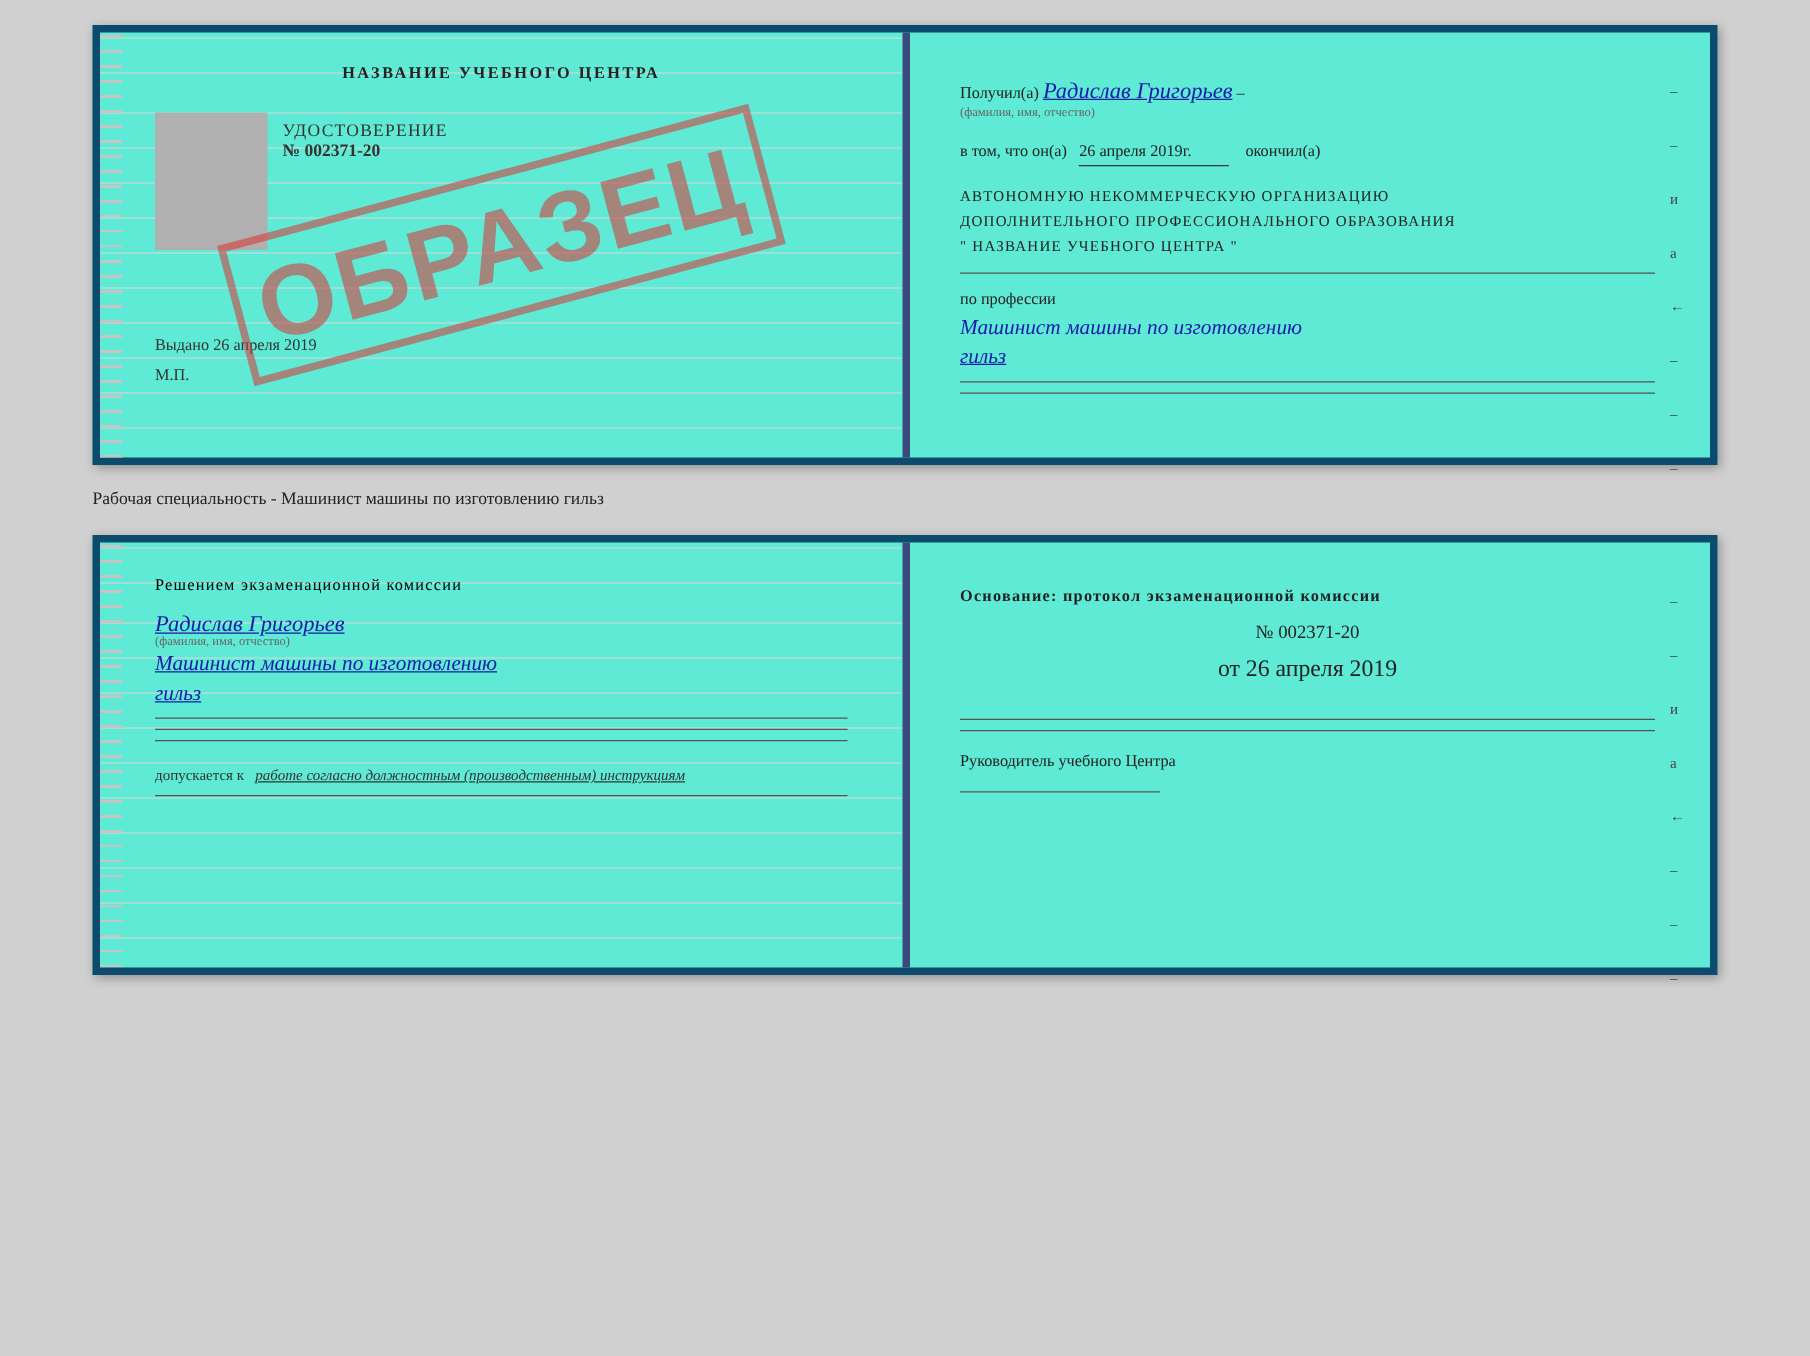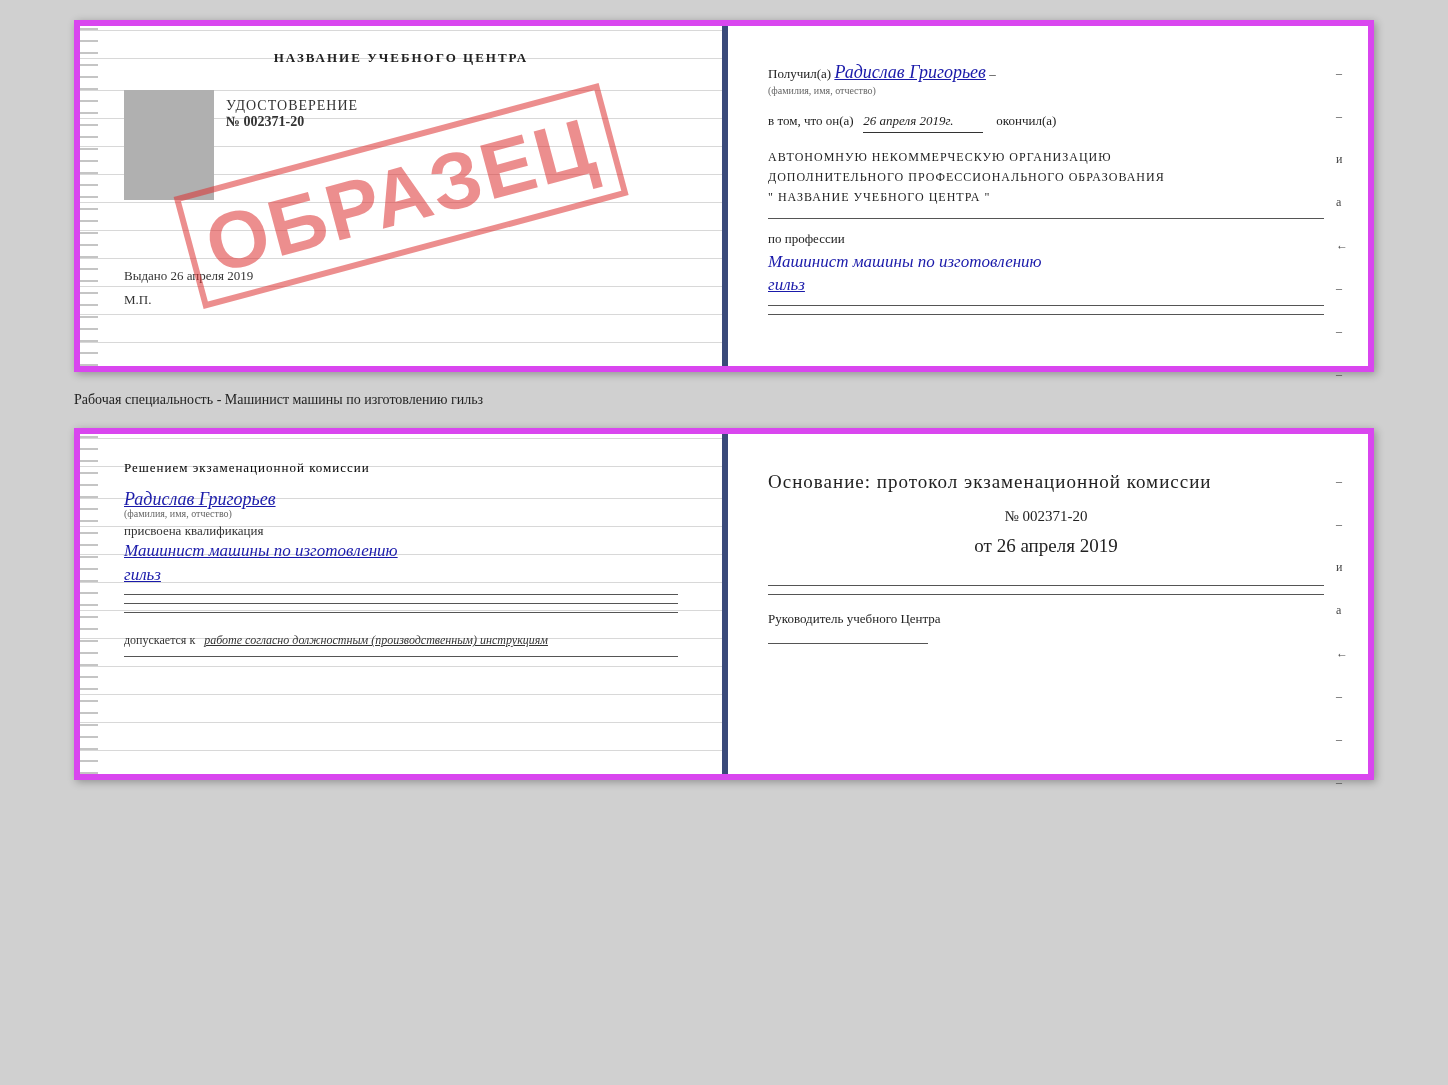--- a/index.html
+++ b/index.html
@@ -15,22 +15,22 @@
       display: flex;
       flex-direction: column;
       gap: 16px;
       align-items: center;
     }
 
     
     .cert-book {
       display: flex;
       width: 1300px;
-      border: 6px solid #d946ef;
-      background: #ffffff;
+      border: 6px solid #0c4a6e;
+      background: #5eead4;
       position: relative;
       box-shadow: 2px 2px 8px rgba(0,0,0,0.3);
     }
 
     .cert-book::before {
       content: '';
       position: absolute;
       top: 0; bottom: 0;
       left: 50%;
       width: 4px;
@@ -172,21 +172,20 @@
       text-align: left;
       margin-top: -4px;
     }
 
     .vtom-line {
       margin-bottom: 14px;
       font-size: 13px;
     }
 
     .date-underline {
-      font-style: italic;
       border-bottom: 1px solid #333;
       display: inline-block;
       min-width: 120px;
     }
 
     .org-block {
       text-align: left;
       font-size: 12px;
       letter-spacing: 1px;
       margin-bottom: 10px;
@@ -271,23 +270,24 @@
       color: #333;
       margin-top: 20px;
     }
 
     .dopusk-italic {
       font-style: italic;
       text-decoration: underline;
     }
 
     .osnov-block {
-      font-size: 19px;
+      font-size: 13px;
       letter-spacing: 1px;
       line-height: 1.7;
+      font-weight: bold;
     }
 
     .number-big {
       font-size: 15px;
       text-align: center;
       margin: 10px 0;
     }
 
     .ot-date {
       font-size: 19px;
@@ -418,21 +418,20 @@
     <div class="cert-left">
       <div class="binding-lines"></div>
 
       <div class="bottom-left-content">
 
         <div class="resheniem-line">Решением  экзаменационной  комиссии</div>
 
         <span class="name-handwritten-bottom">Радислав Григорьев</span>
         <span class="fio-hint">(фамилия, имя, отчество)</span>
 
-        <div class="prisvoena-line">присвоена квалификация</div>
 
         <div class="kvali-handwritten">Машинист машины по изготовлению</div>
         <div class="kvali-handwritten">гильз</div>
 
         <hr class="line-rule">
         <hr class="line-rule">
         <hr class="line-rule">
 
         <div class="dopuskaetsya-line">
           <span>допускается к</span>

